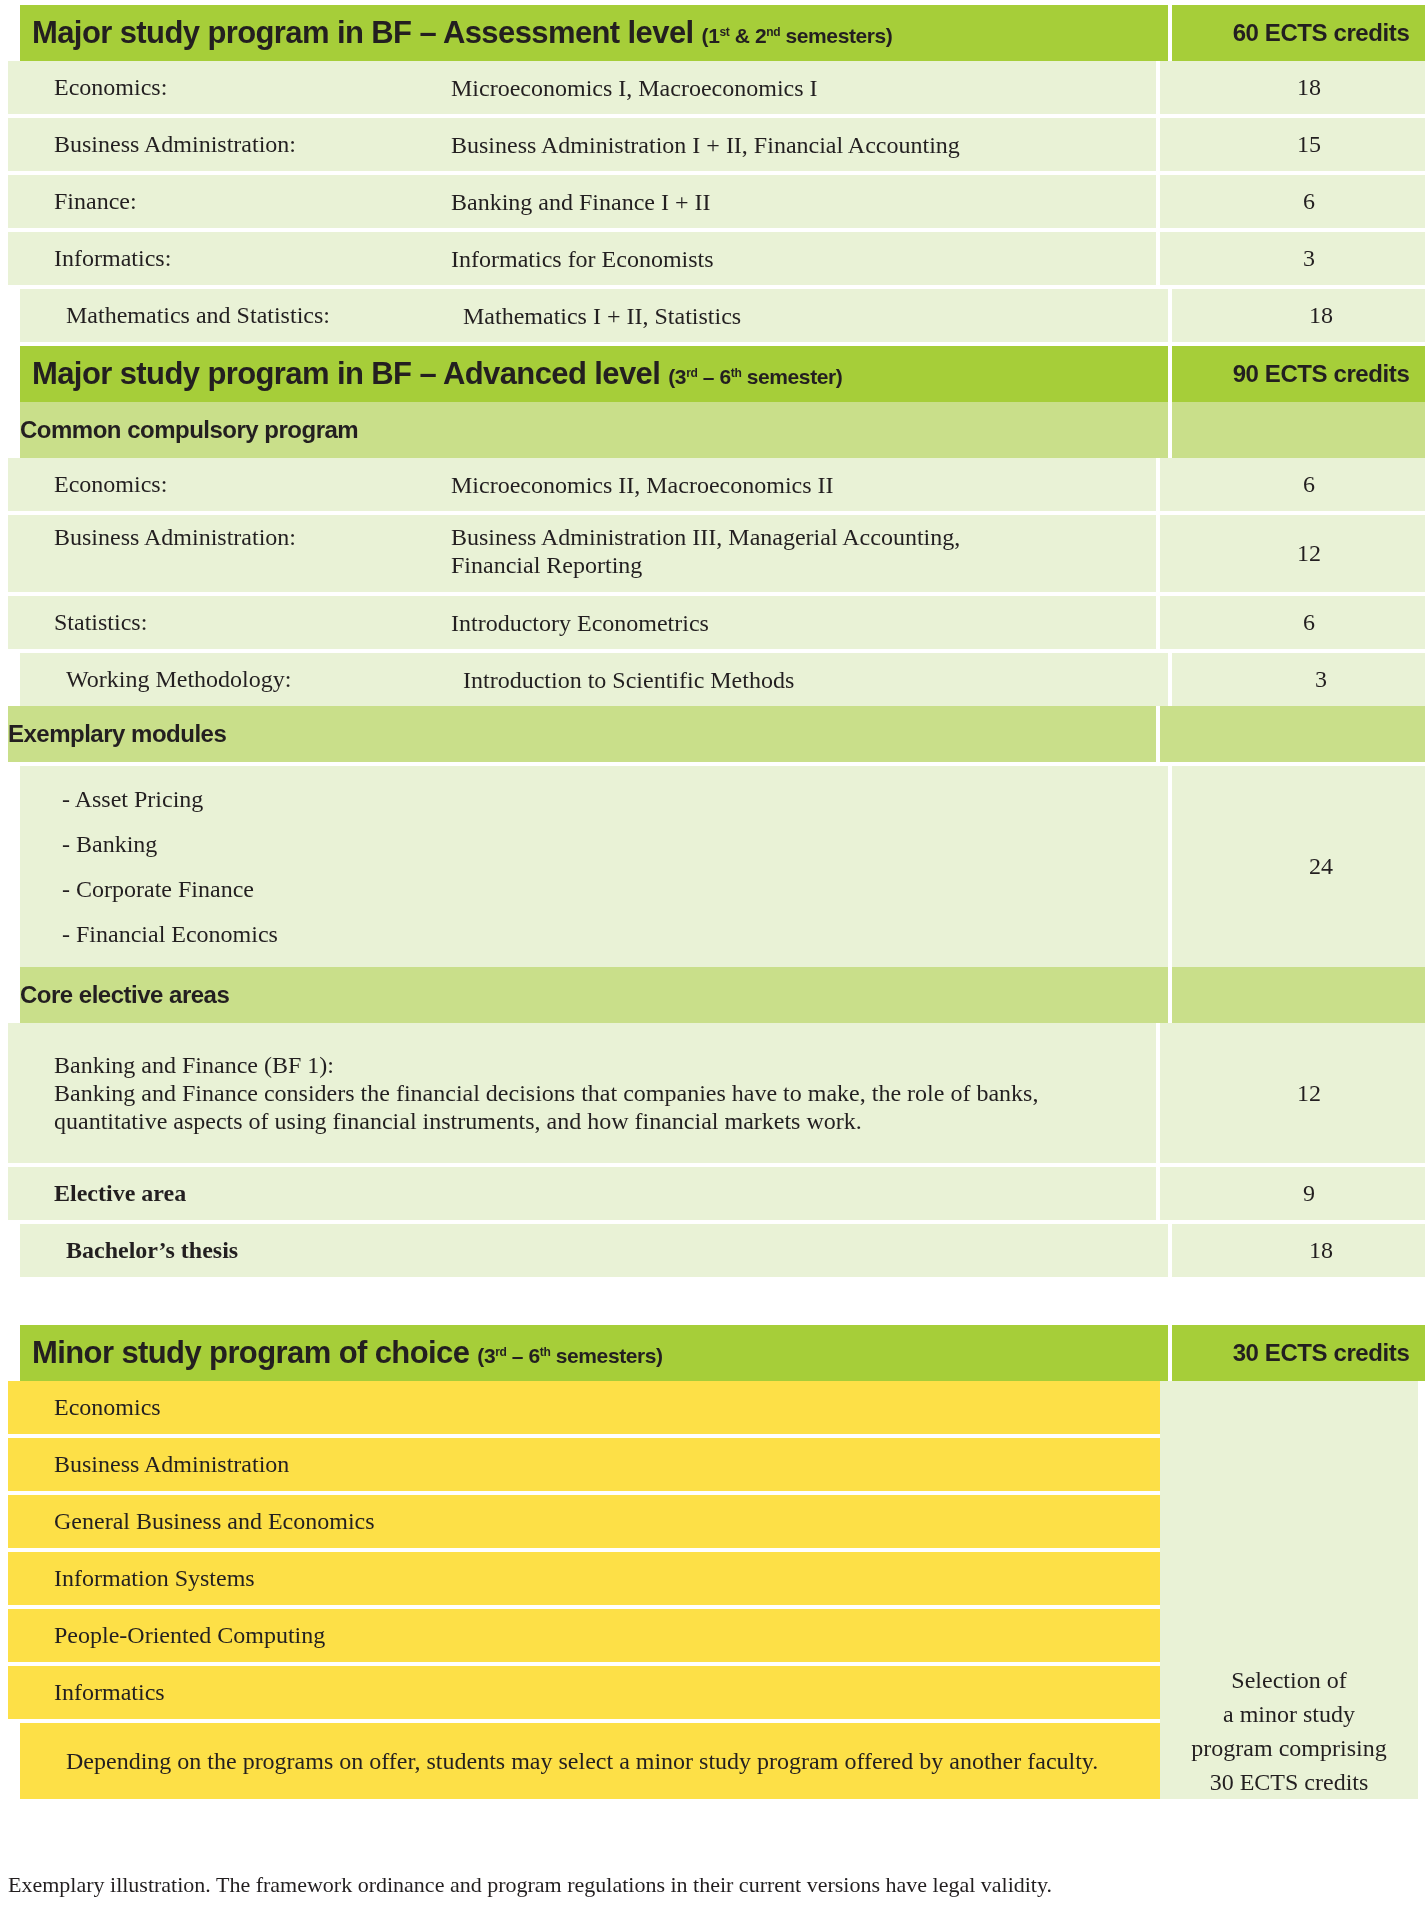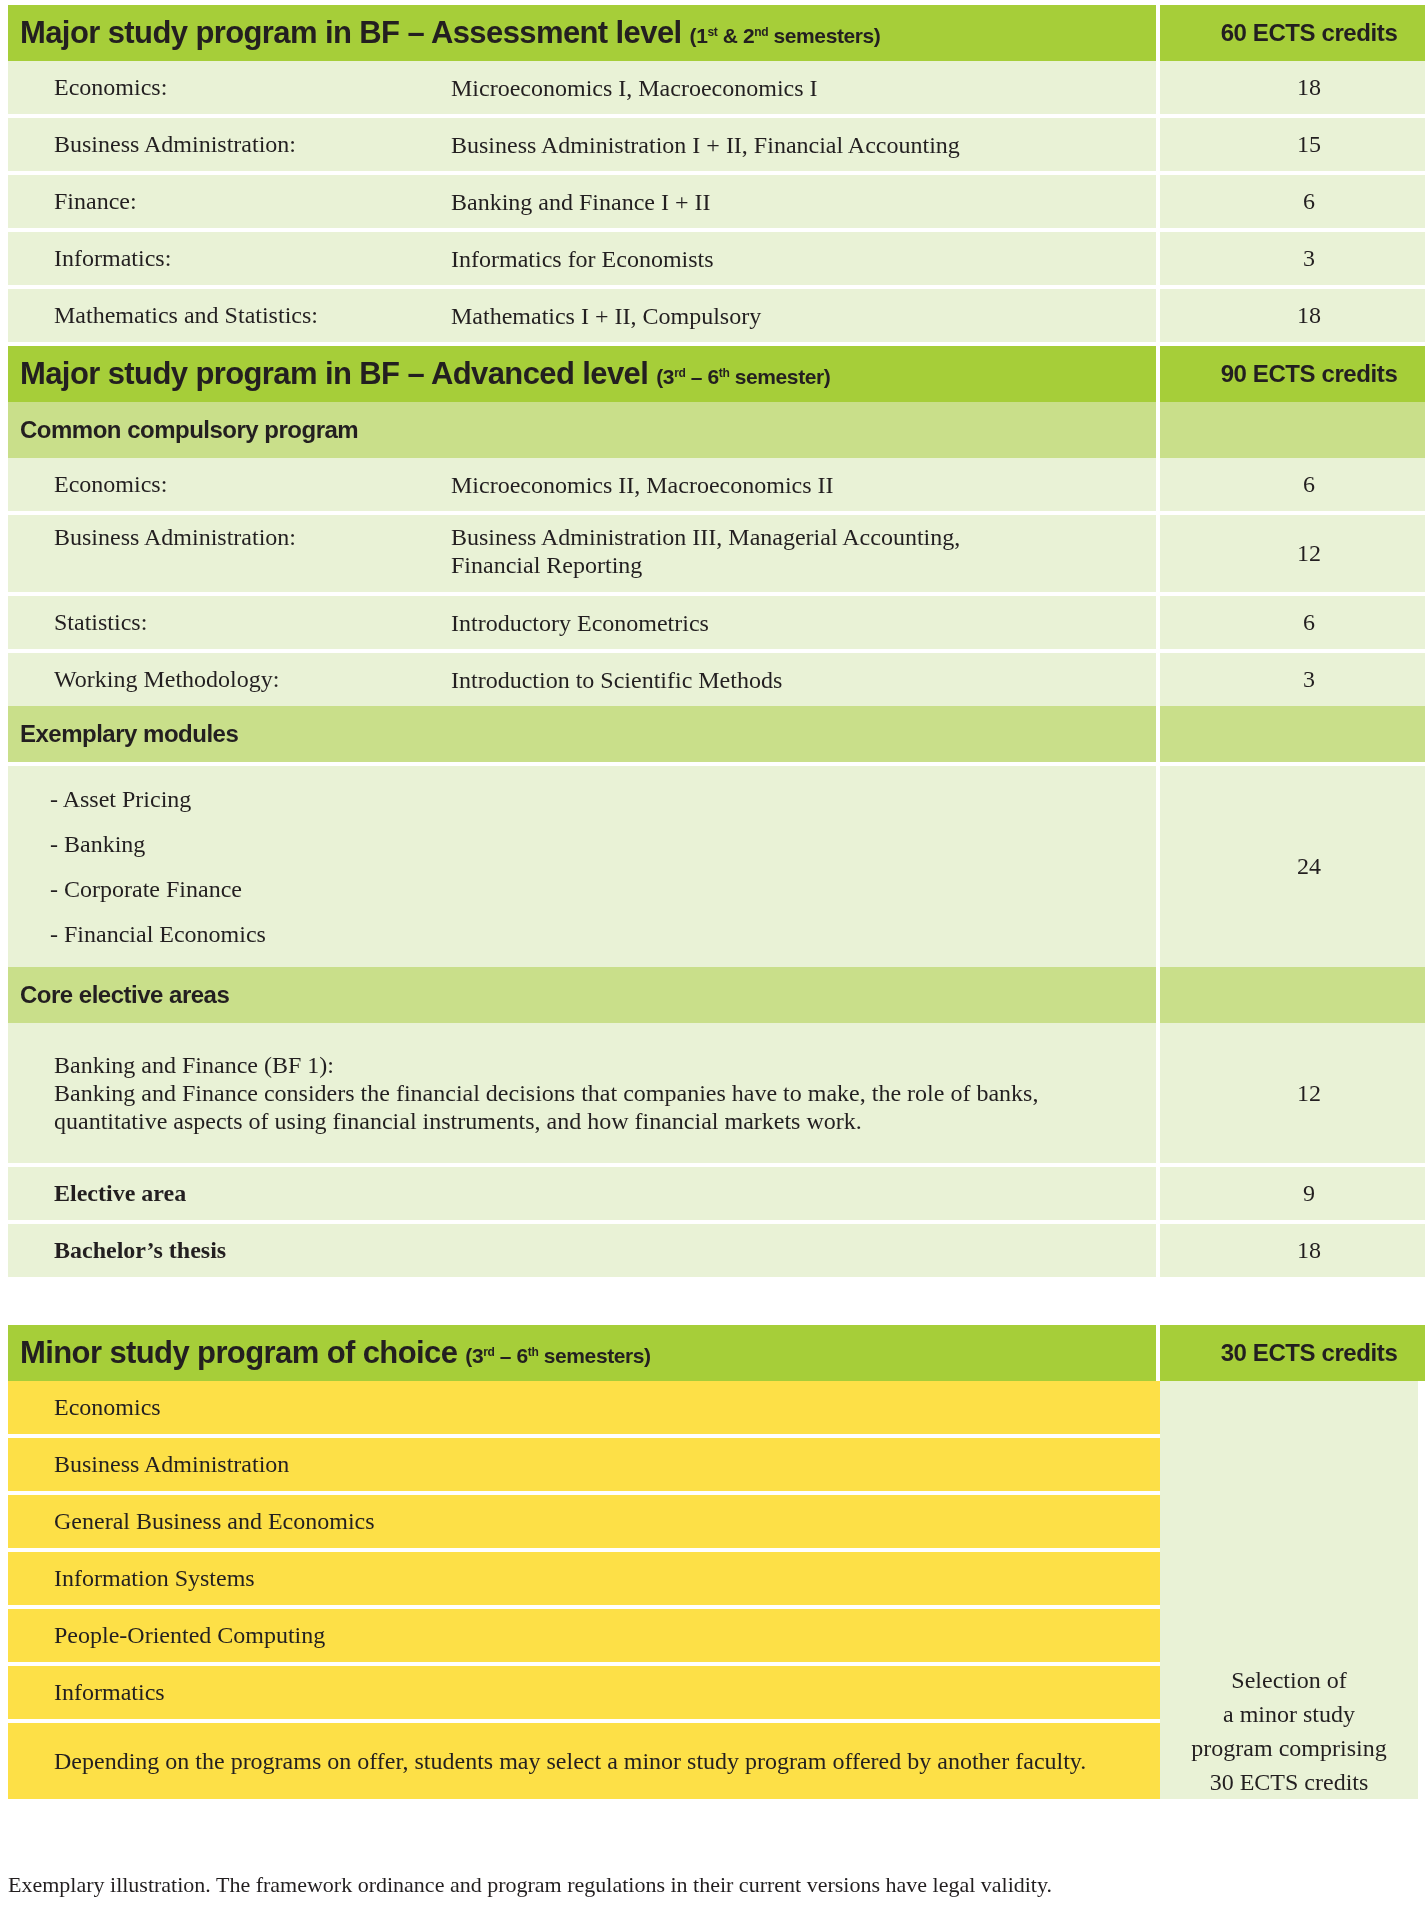--- a/index.html
+++ b/index.html
@@ -1,30 +1,30 @@
 <!DOCTYPE html>
 <html><head>
 <meta charset="utf-8">
 <style>
   html, body { margin: 0; padding: 0; background: #ffffff; }
   body { width: 1425px; height: 1911px; position: relative; overflow: hidden;
          font-family: "Liberation Serif", "DejaVu Serif", serif; color: #231f20; }
   .tbl { position: absolute; left: 8px; width: 1410px; }
   .row { display: flex; margin-bottom: 4px; }
-  .row.nogap { margin-bottom: 0; }
+  .row.nogap { margin-bottom: 0; margin-left: 12px; }
   .c1 { width: 1148px; flex: none; box-sizing: border-box; display: flex; align-items: center; }
   .c2 { width: 298px; margin-left: 4px; flex: none; box-sizing: border-box; display: flex; align-items: center; justify-content: center; text-align: center; }
   .hdr .c1, .hdr .c2 { background: #a6ce39; height: 56px; }
   .hdr .c1 { padding-left: 12px; }
   .hdr .title { font-family: "Liberation Sans", "DejaVu Sans", sans-serif; font-weight: bold; font-size: 31px; letter-spacing: -0.6px; }
   .hdr .sub { font-family: "Liberation Sans", "DejaVu Sans", sans-serif; font-weight: bold; font-size: 21px; letter-spacing: -0.4px; margin-left: 8px; position: relative; top: 3px; }
   .hdr .sub sup { font-size: 12px; vertical-align: 7px; }
   .hdr .c2 { font-family: "Liberation Sans", "DejaVu Sans", sans-serif; font-weight: bold; font-size: 24px; letter-spacing: -0.4px; }
   .subhdr .c1, .subhdr .c2 { background: #c9df8a; height: 56px; }
-  .subhdr .c1 { padding-left: 12px; font-family: "Liberation Sans", "DejaVu Sans", sans-serif; font-weight: bold; font-size: 24px; letter-spacing: -0.5px; }
+  .subhdr .c1 { font-family: "Liberation Sans", "DejaVu Sans", sans-serif; font-weight: bold; font-size: 24px; letter-spacing: -0.5px; }
   .body .c1, .body .c2 { background: #e9f2d6; }
   .body .c1 { padding-left: 46px; font-size: 24px; }
   .body .c2 { font-size: 24px; }
   .r53 .c1, .r53 .c2 { height: 53px; }
   .lab { width: 397px; flex: none; }
   .val { line-height: 28px; }
   .twoline .c1, .twoline .c2 { height: 77px; }
   .modules .c1, .modules .c2 { height: 201px; }
   .modules .c1 { flex-direction: column; align-items: flex-start; justify-content: center; padding-left: 42px; }
   .modules .c1 .li { line-height: 45px; }
@@ -73,21 +73,21 @@
   <div class="row body r53">
       <div class="c1">
         <span class="lab">Informatics:</span>
         <span class="val">Informatics for Economists</span>
       </div>
       <div class="c2">3</div>
     </div>
   <div class="row body r53 nogap">
       <div class="c1">
         <span class="lab">Mathematics and Statistics:</span>
-        <span class="val">Mathematics I + II, Compulsory</span>
+        <span class="val">Mathematics I + II, Statistics</span>
       </div>
       <div class="c2">18</div>
     </div>
 </div>
 
 <div class="tbl" style="top:346px;">
   <div class="row hdr nogap">
     <div class="c1">
       <span class="title">Major study program in BF – Advanced level</span>
       <span class="sub"><span>(3</span><sup>rd</sup><span> – 6</span><sup>th</sup><span> semester)</span></span>

